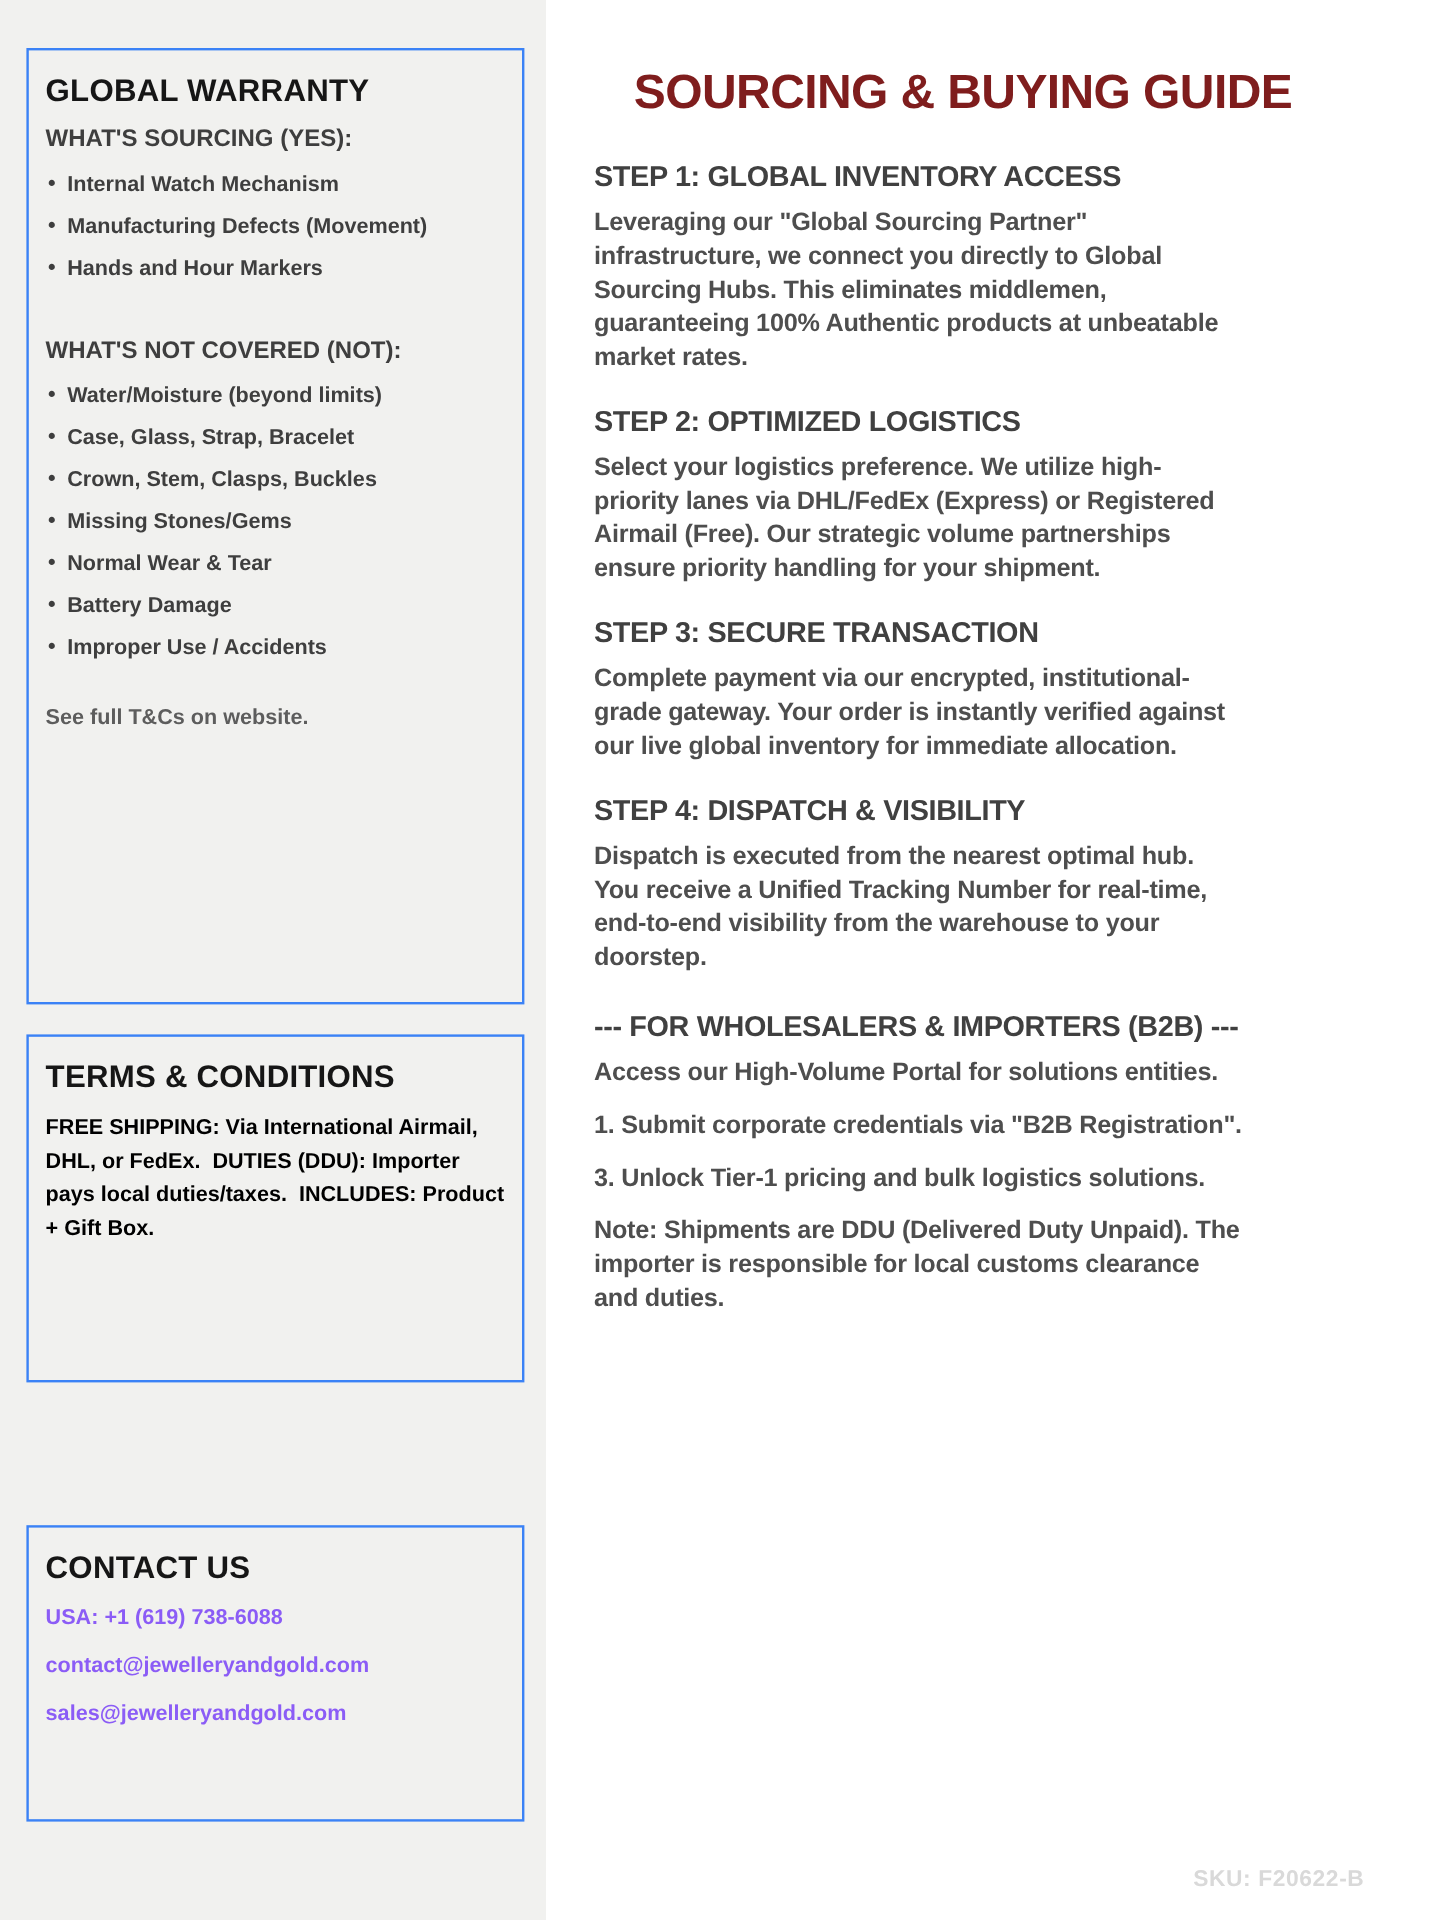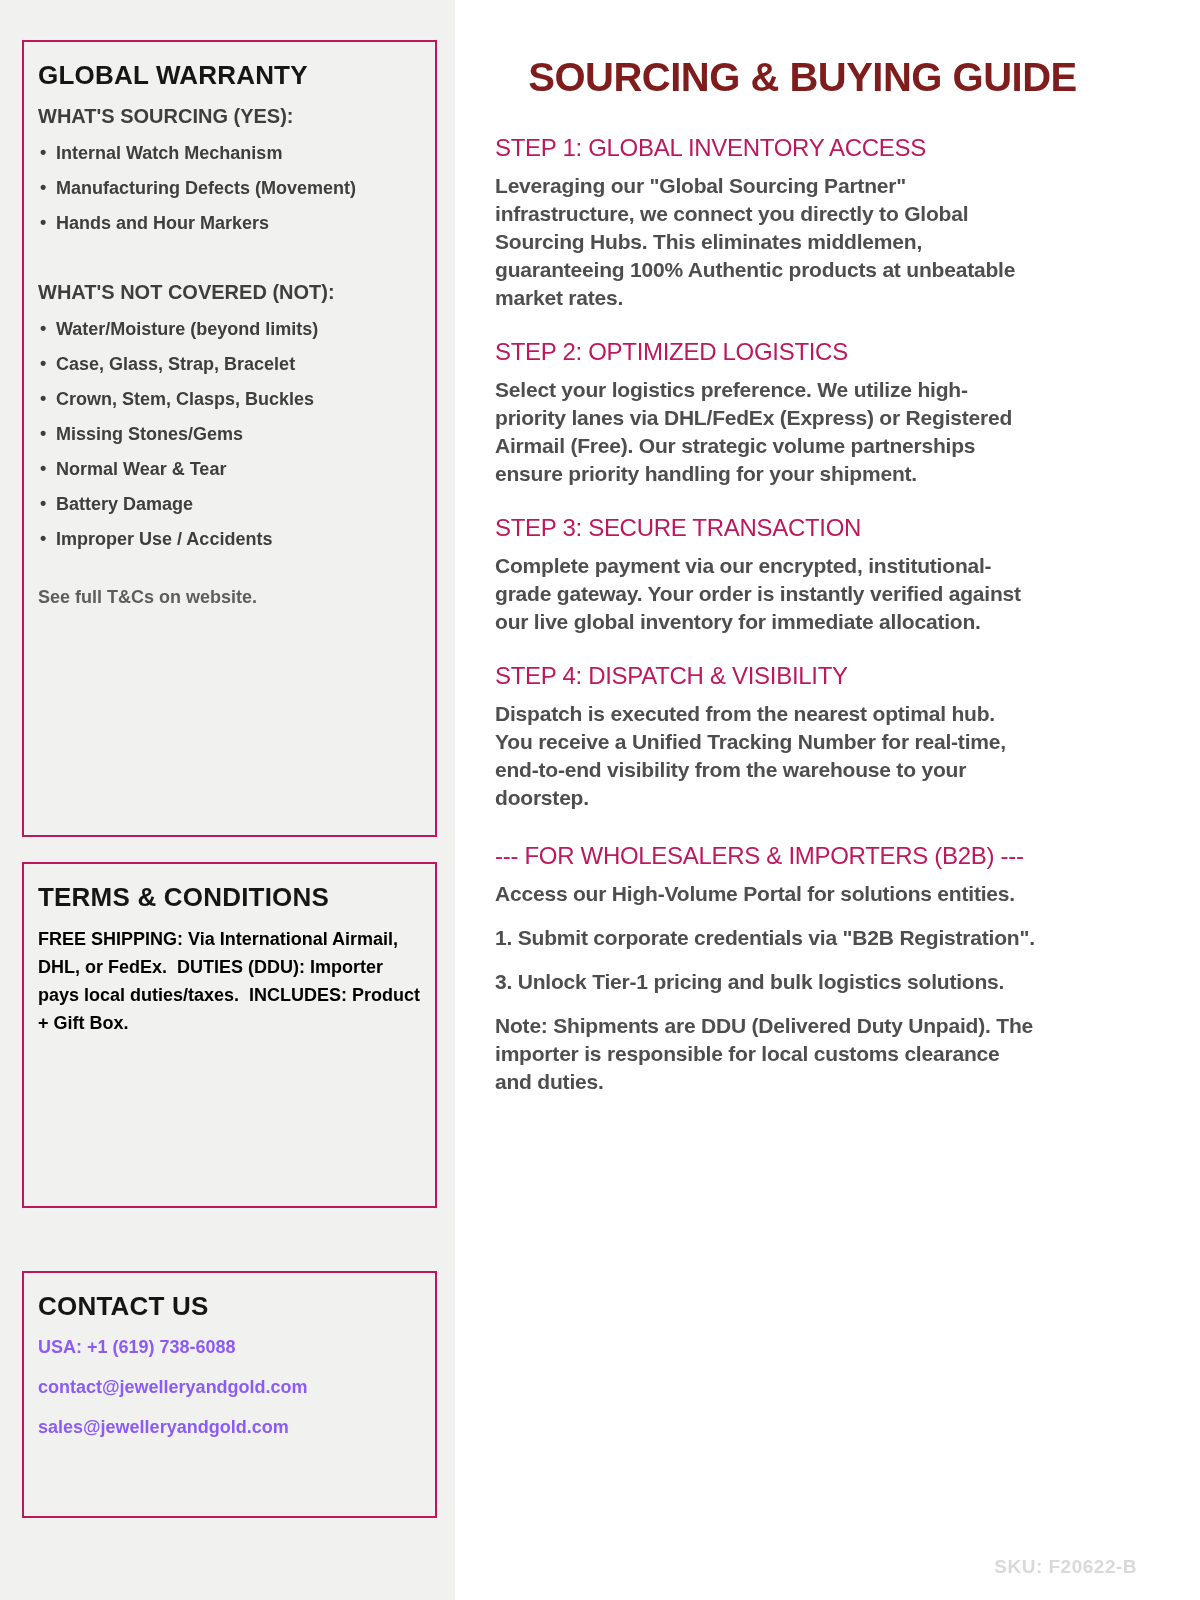--- a/index.html
+++ b/index.html
@@ -13,25 +13,25 @@
   
   .sidebar {
     position: absolute; left: 0; top: 0;
     width: 455px; height: 1600px;
     background: #f1f1ef;
   }
   .side-box {
     position: absolute; left: 22px; width: 415px;
     box-sizing: border-box;
     background: #f1f1ef;
-    border: 2px solid #be185d;
+    border: 2px solid #3b82f6;
     padding: 18px 14px 0 14px;
   }
   .box-warranty { top: 40px;  height: 797px; }
-  .box-terms    { top: 862px; height: 346px; }
+  .box-terms    { top: 862px; height: 290px; }
   .box-contact  { top: 1231px; height: 247px; margin-top: 40px; }
 
   .side-title {
     margin: 0 0 12px 0;
     font-size: 26px; font-weight: bold;
     color: #161616; letter-spacing: 0.2px;
   }
   .side-subhead {
     margin: 14px 0 0 0;
     font-size: 20px; font-weight: bold;
@@ -75,22 +75,22 @@
     width: 615px;
   }
   .main-title {
     margin: 55px 0 0 0;
     text-align: center;
     font-size: 40px; font-weight: bold;
     color: #7f1d1d; letter-spacing: -0.5px;
   }
   .step h2, .b2b-head {
     margin: 26px 0 10px 0;
-    font-size: 24px; font-weight: normal;
-    color: #be185d; letter-spacing: -0.3px;
+    font-size: 24px; font-weight: bold;
+    color: #404040; letter-spacing: -0.3px;
   }
   .step:first-of-type h2 { margin-top: 34px; }
   .step p, .b2b p, .note {
     margin: 0; width: 540px;
     font-size: 21px; font-weight: bold;
     color: #4e4e4e; line-height: 28px;
     letter-spacing: -0.2px;
   }
   .b2b-head { margin-top: 30px; }
   .b2b p { margin-bottom: 16px; }

